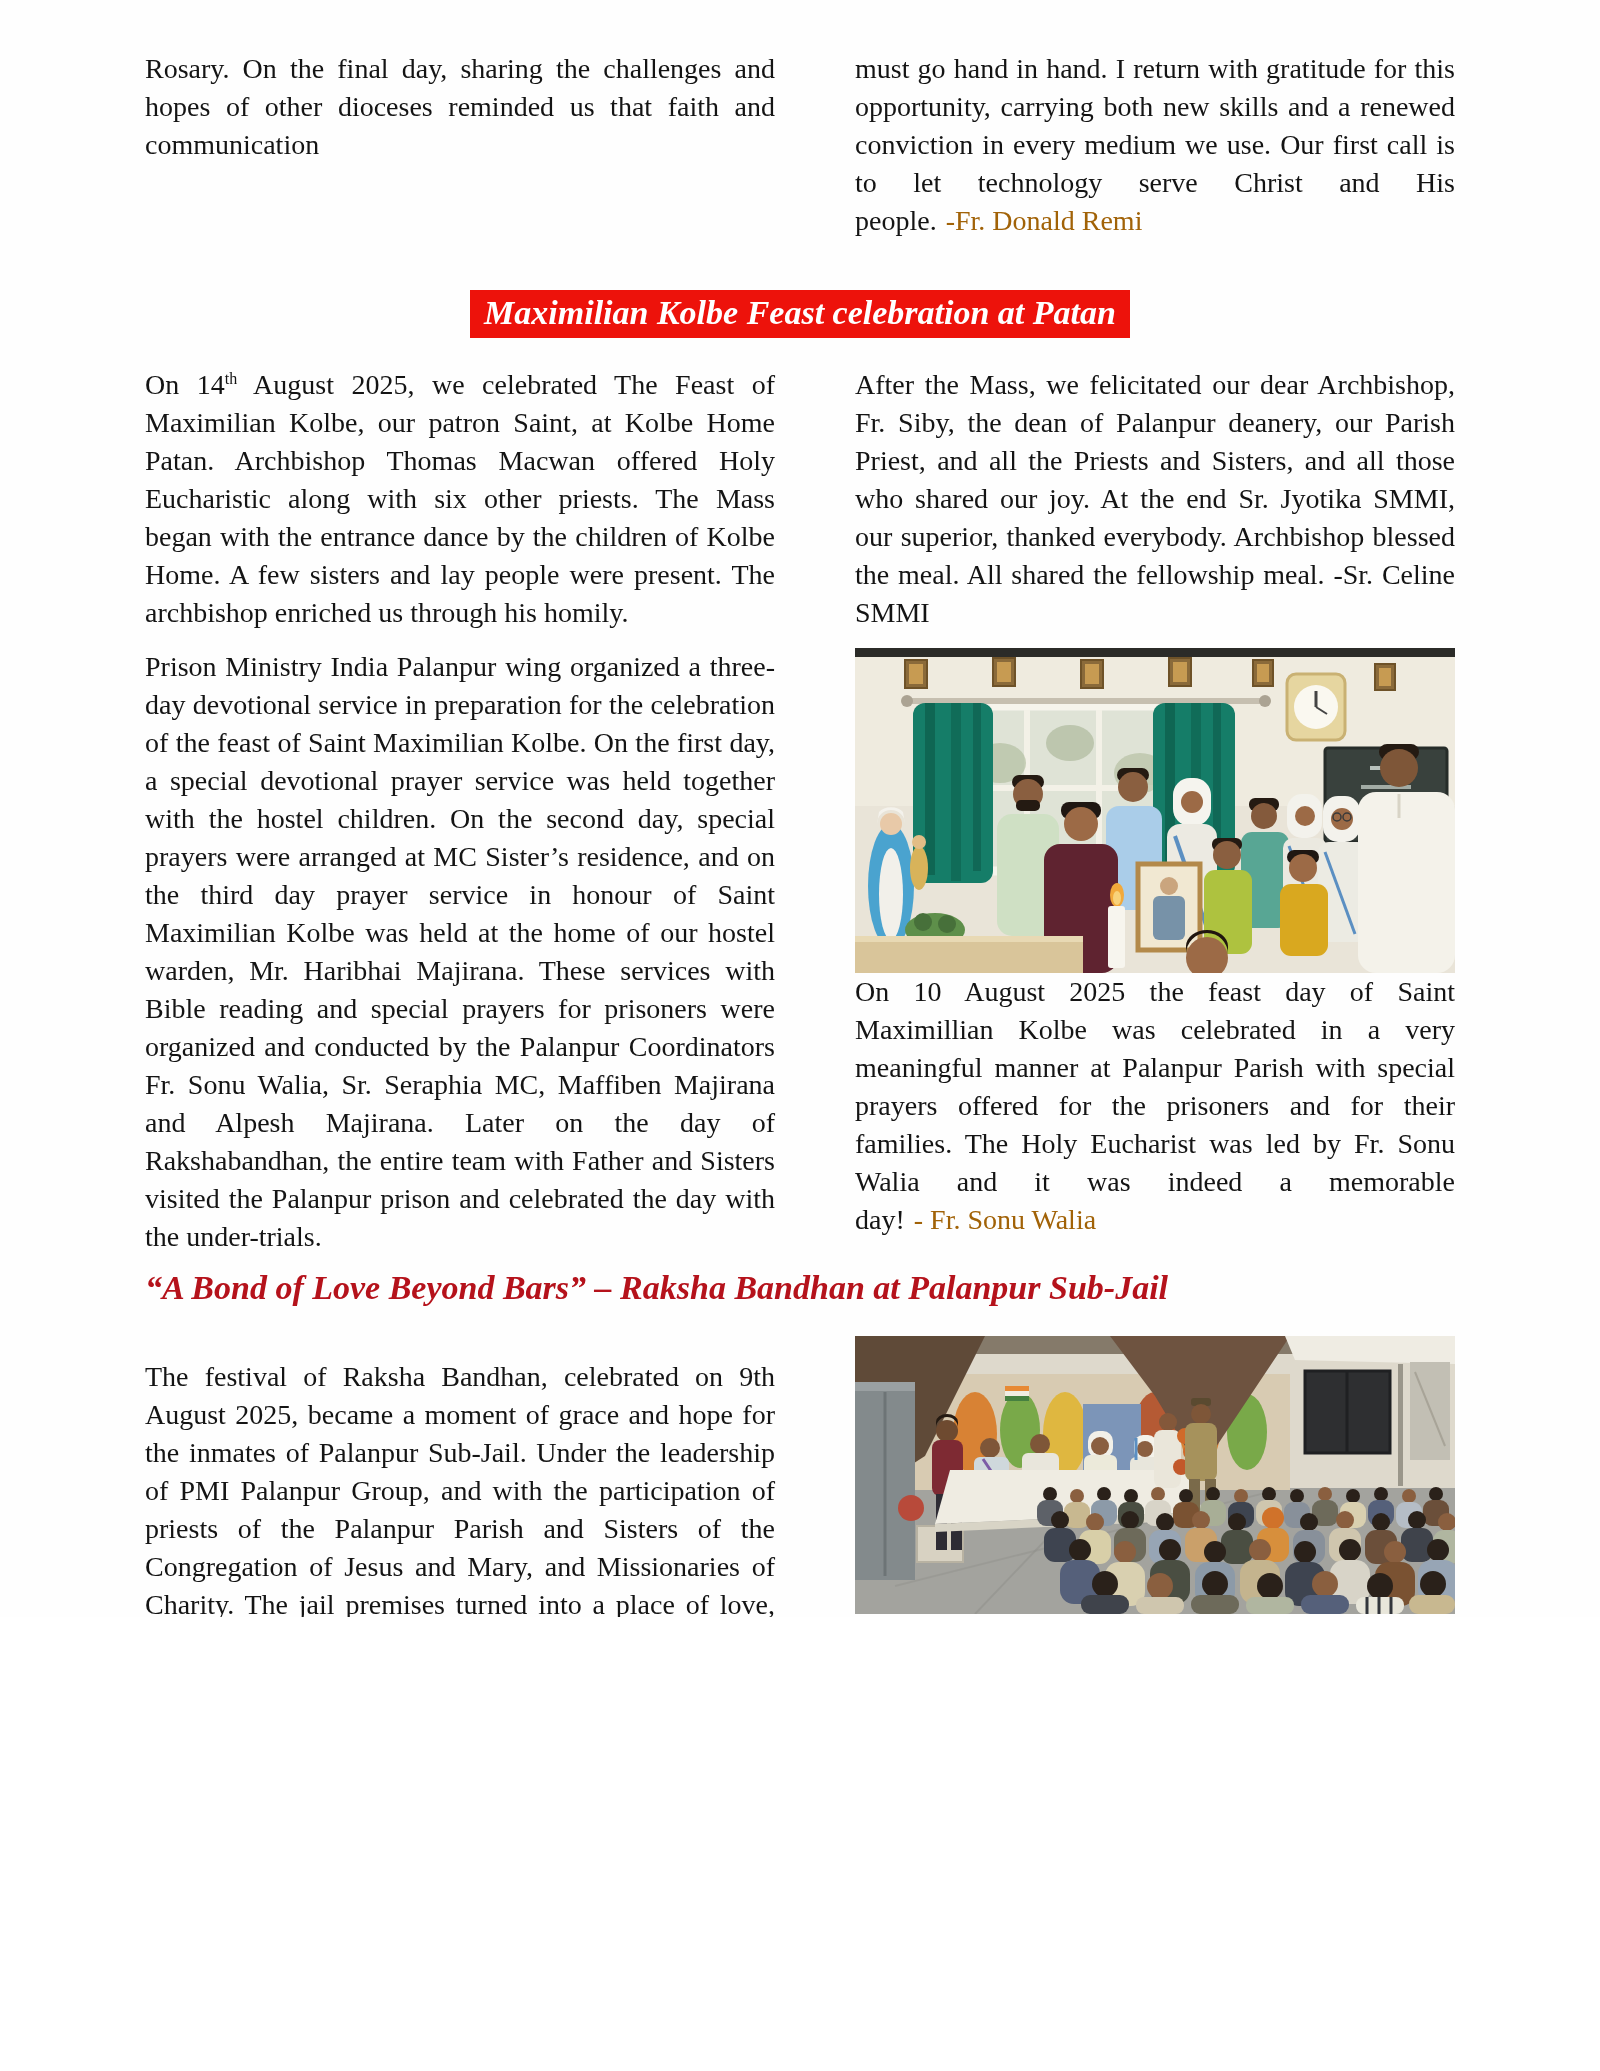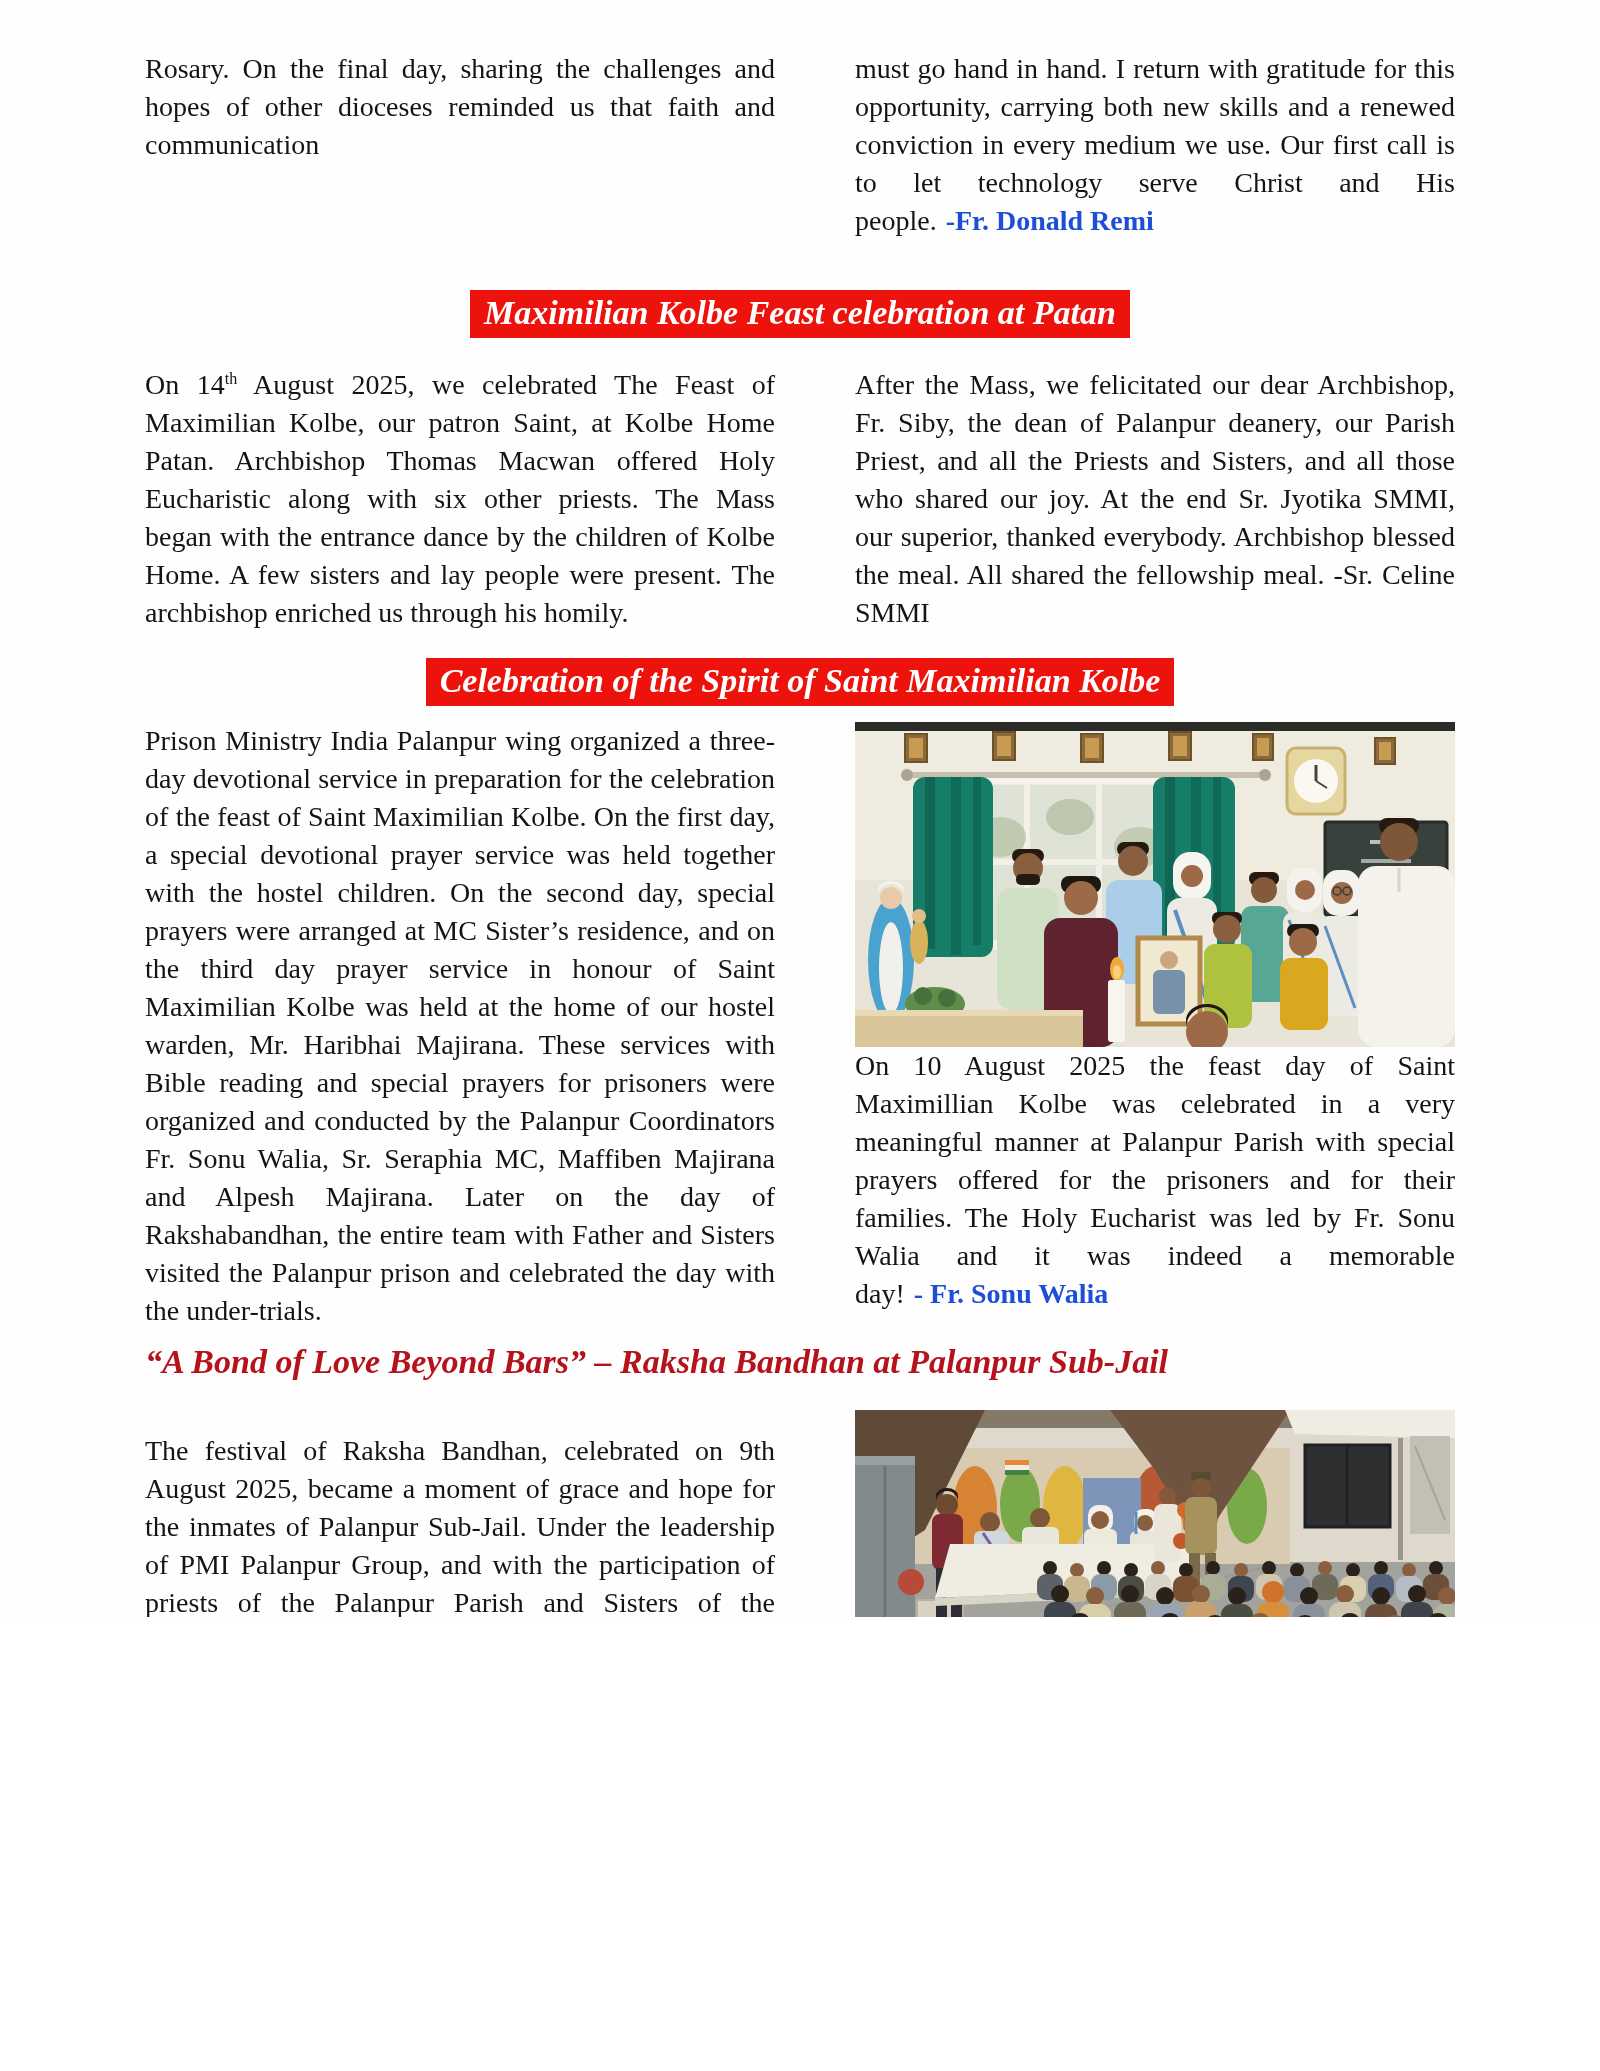--- a/index.html
+++ b/index.html
@@ -32,21 +32,21 @@
     padding:3px 14px 5px 14px;
   }
   .banner-wrap-1 { margin-top:50px; }
   .banner-wrap-2 { margin-top:26px; }
 
   .row-intro  { }
   .row-patan  { margin-top:28px; }
   .row-spirit { margin-top:16px; }
   .row-rakhi  { margin-top:26px; }
 
-  .credit { font-weight:bold; color:#1d4ed8; margin-left:9px; white-space:nowrap; }
+  .credit { font-weight:normal; color:#a16207; margin-left:9px; white-space:nowrap; }
 
   .photo { display:block; }
   .photo svg { display:block; }
   .caption { margin-top:10px; font-size:28px; line-height:38px; text-align:justify; }
 
   .heading-italic {
     margin-top:10px;
     font-size:34px;
     line-height:44px;
     font-weight:bold;
@@ -75,23 +75,20 @@
 
   <div class="row row-patan">
     <div class="col col-left">
       <p><span>On 14</span><sup>th</sup><span> August 2025, we celebrated The Feast of Maximilian Kolbe, our patron Saint, at Kolbe Home Patan. Archbishop Thomas Macwan offered Holy Eucharistic along with six other priests. The Mass began with the entrance dance by the children of Kolbe Home. A few sisters and lay people were present. The archbishop enriched us through his homily.</span></p>
     </div>
     <div class="col col-right">
       <p>After the Mass, we felicitated our dear Archbishop, Fr. Siby, the dean of Palanpur deanery, our Parish Priest, and all the Priests and Sisters, and all those who shared our joy. At the end Sr. Jyotika SMMI, our superior, thanked everybody. Archbishop blessed the meal. All shared the fellowship meal. -Sr. Celine SMMI</p>
     </div>
   </div>
 
-  <div class="banner-wrap banner-wrap-2">
-    <span class="banner">Celebration of  the Spirit of Saint Maximilian Kolbe</span>
-  </div>
 
   <div class="row row-spirit">
     <div class="col col-left">
       <p>Prison Ministry India Palanpur wing organized a three-day devotional service in preparation for the celebration of the feast of Saint Maximilian Kolbe. On the first day, a special devotional prayer service was held together with the hostel children. On the second day, special prayers were arranged at MC Sister’s residence, and on the third day prayer service in honour of Saint Maximilian Kolbe was held at the home of our hostel warden, Mr. Haribhai Majirana. These services with Bible reading and special prayers for prisoners were organized and conducted by the Palanpur Coordinators Fr. Sonu Walia, Sr. Seraphia MC, Maffiben Majirana and Alpesh Majirana. Later on the day of Rakshabandhan, the entire team with Father and Sisters visited the Palanpur prison and celebrated the day with the under-trials.</p>
     </div>
     <div class="col col-right">
 
       <div class="photo">
         <svg width="600" height="325" viewBox="0 0 600 325" xmlns="http://www.w3.org/2000/svg">
           <rect width="600" height="325" fill="#e9e4d8"></rect>

